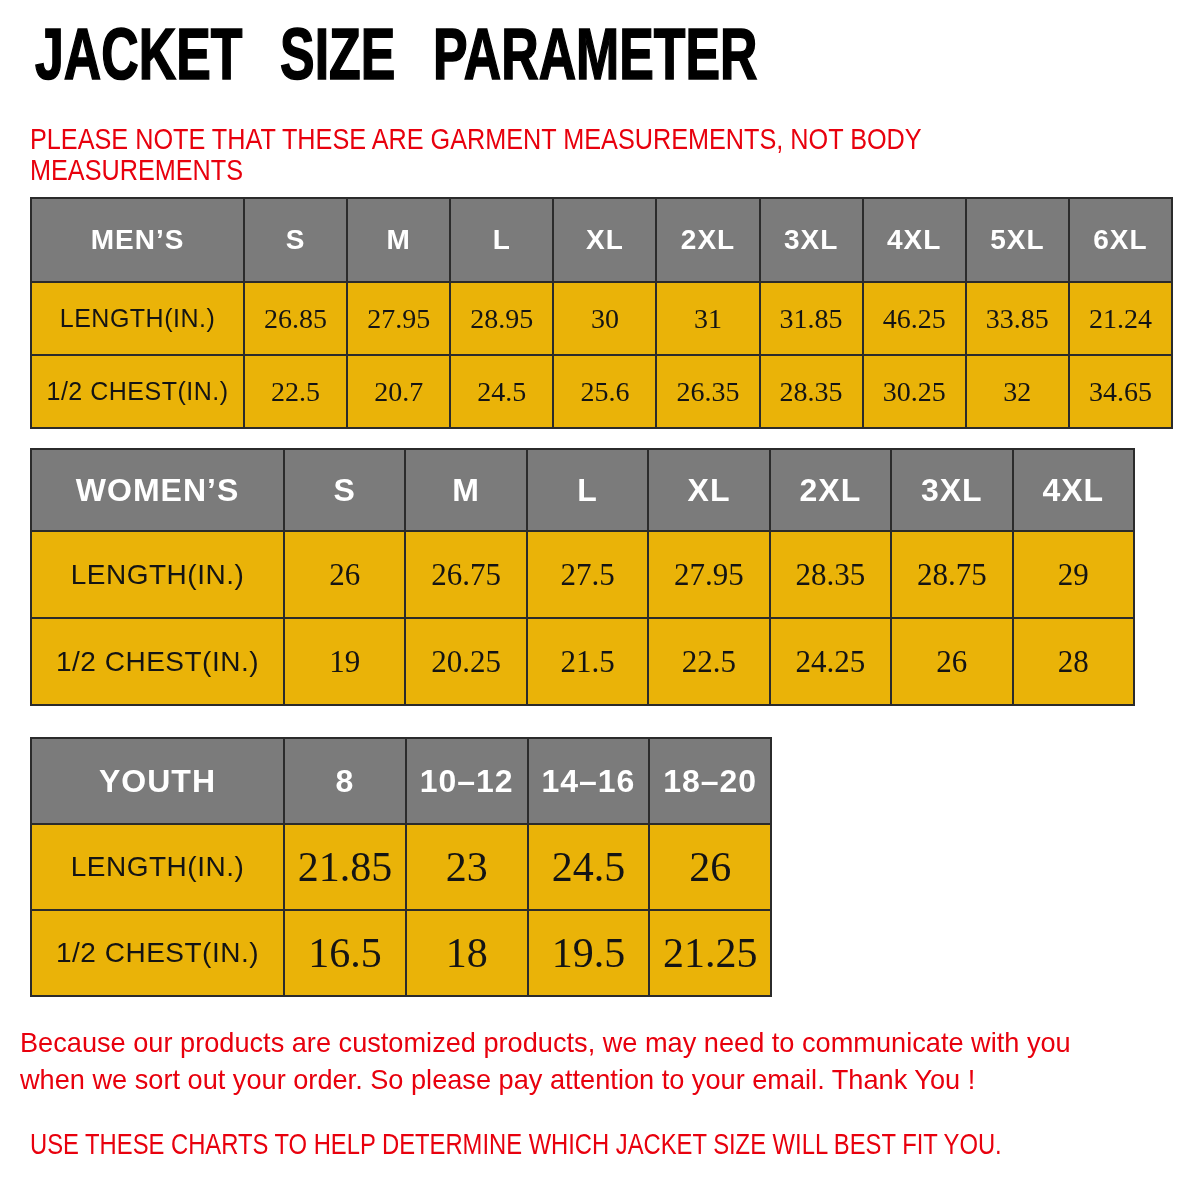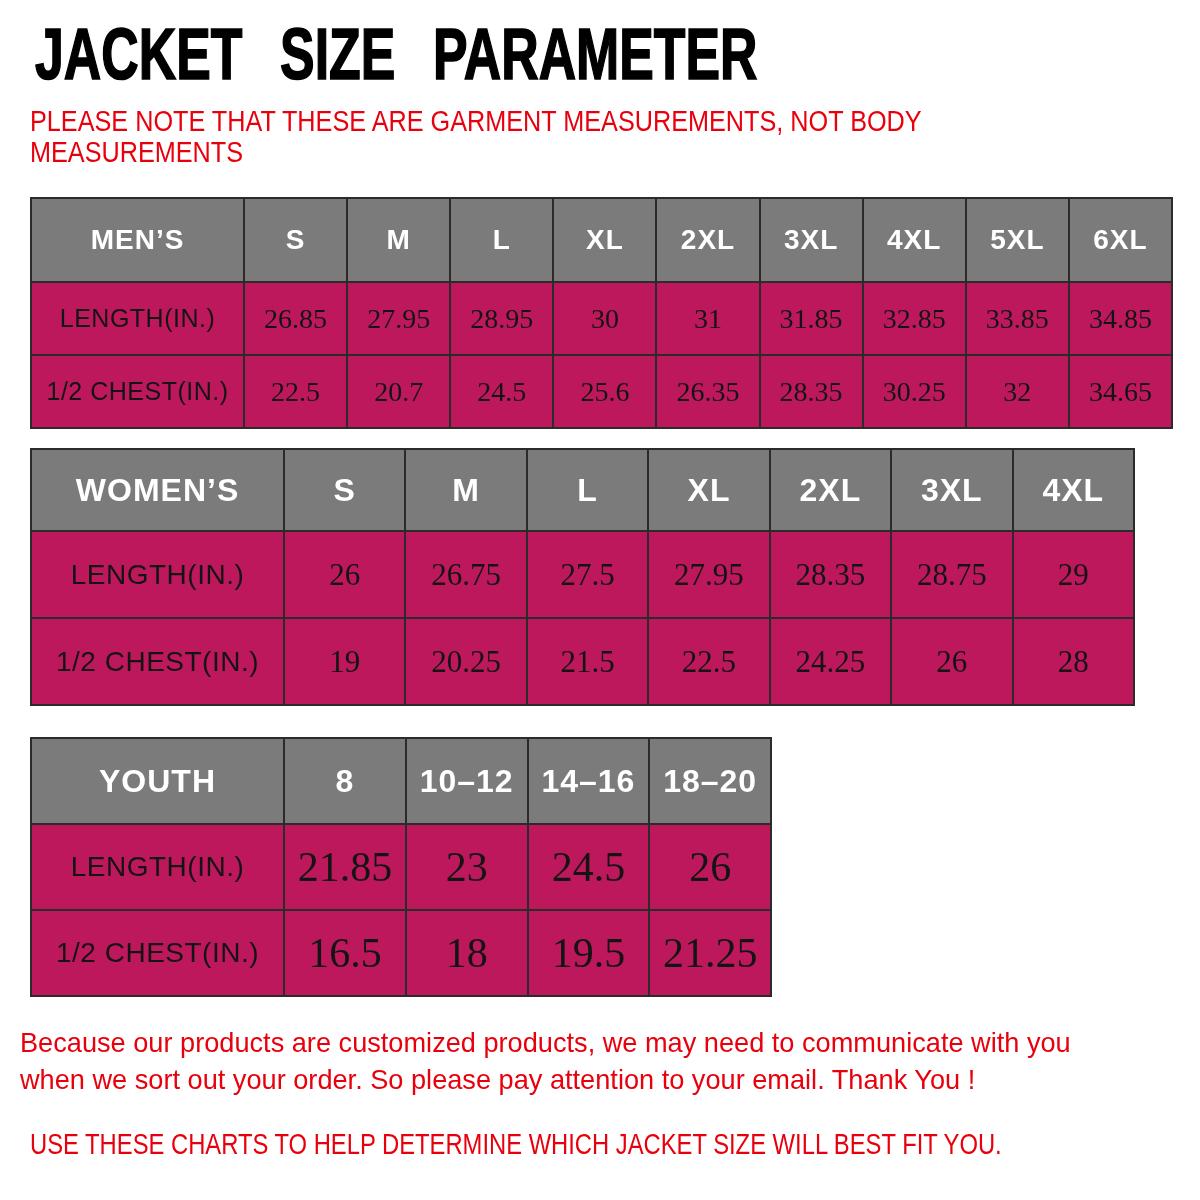--- a/index.html
+++ b/index.html
@@ -20,21 +20,21 @@
     font-size:72px;font-weight:bold;color:#000;
     white-space:nowrap;
     letter-spacing:0px;
     word-spacing:0.45em;
     transform:scaleX(0.72);
     transform-origin:0 0;
     -webkit-text-stroke:1.6px #000;
     line-height:1.0;
   }
   .note{
-    position:absolute;left:30px;top:106px;
+    position:absolute;left:30px;top:124px;
     color:var(--red);
     font-size:29px;
     line-height:31px;
   }
   .cond-line{
     display:block;
     transform:scaleX(0.87);
     transform-origin:0 0;
     white-space:nowrap;
   }
@@ -50,21 +50,21 @@
     padding:0;
     overflow:hidden;
   }
   table.sizetable th{
     background:var(--header_gray);
     color:#ffffff;
     font-weight:bold;
     letter-spacing:1px;
   }
   table.sizetable td{
-    background:#be185d;
+    background:#eab308;
     color:#141414;
   }
   td.rowlabel{
     font-family:"Liberation Sans",sans-serif;
     letter-spacing:0.5px;
   }
   td.val{
     font-family:"Liberation Serif",serif;
   }
   #mens{left:30px;top:197px;width:1143px;}
@@ -141,23 +141,23 @@
   </thead>
   <tbody>
     <tr class="brow">
       <td class="rowlabel">LENGTH(IN.)</td>
       <td class="val">26.85</td>
       <td class="val">27.95</td>
       <td class="val">28.95</td>
       <td class="val">30</td>
       <td class="val">31</td>
       <td class="val">31.85</td>
-      <td class="val">32.85</td>
+      <td class="val">46.25</td>
       <td class="val">33.85</td>
-      <td class="val">34.85</td>
+      <td class="val">21.24</td>
     </tr>
     <tr class="brow">
       <td class="rowlabel">1/2 CHEST(IN.)</td>
       <td class="val">22.5</td>
       <td class="val">20.7</td>
       <td class="val">24.5</td>
       <td class="val">25.6</td>
       <td class="val">26.35</td>
       <td class="val">28.35</td>
       <td class="val">30.25</td>

